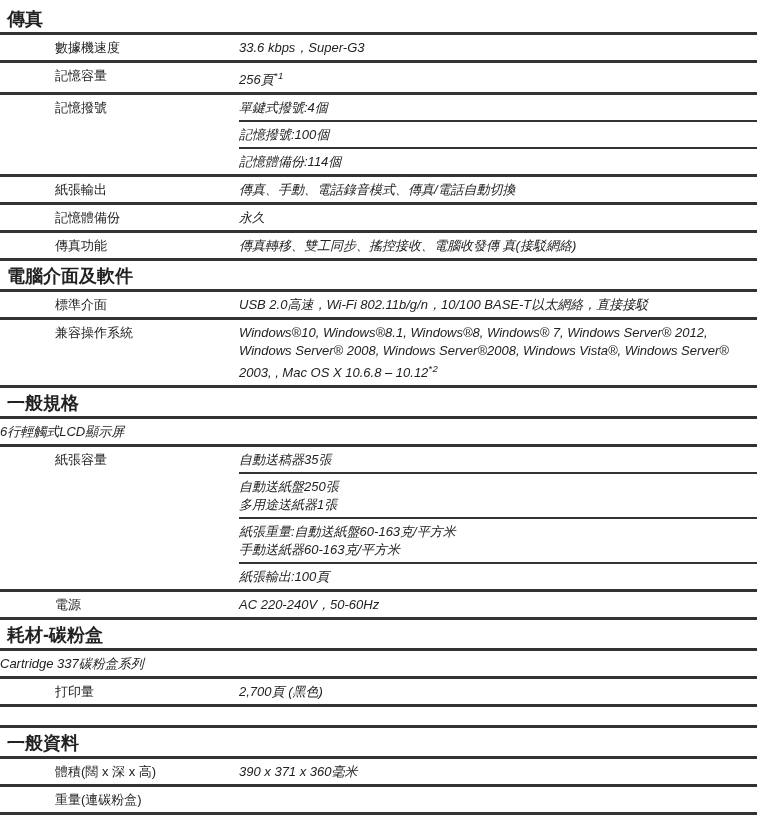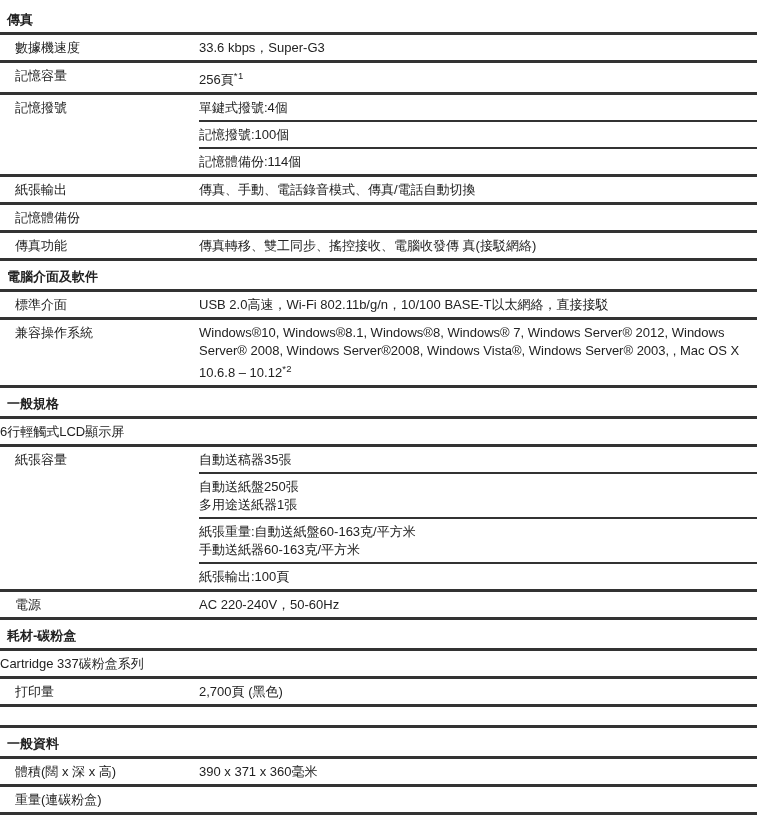--- a/index.html
+++ b/index.html
@@ -17,45 +17,47 @@
     font-size: 13px;
   }
   body { width: 765px; }
   .spec {
     width: 757px;
     padding-top: 4px;
   }
   section.section { display: block; }
   .sec-title {
     margin: 0;
-    font-size: 13px;
+    font-size: 18px;
     font-weight: bold;
     line-height: 15px;
     padding: 8px 8px 5px 7px;
     border-bottom: 3px solid var(--border);
   }
   section.gap-before {
     margin-top: 18px;
     border-top: 3px solid var(--border);
   }
   .row {
     display: flex;
     align-items: stretch;
     border-bottom: 3px solid var(--border);
   }
   .label {
     flex: 0 0 199px;
     padding: 4px 6px 3px 15px;
     line-height: 18px;
+    margin-left: 40px;
   }
   .cells {
     flex: 1;
     min-width: 0;
     display: flex;
     flex-direction: column;
+    font-style: italic;
   }
   .cell {
     padding: 4px 4px 3px 0;
     line-height: 18px;
     border-bottom: 2px solid var(--border);
   }
   .cell:last-child { border-bottom: 0; }
   .line { min-height: 18px; }
   sup {
     font-size: 9.5px;
@@ -102,20 +104,25 @@
       <div class="row">
         <div class="label">紙張輸出</div>
         <div class="cells">
           <div class="cell">
             <div class="line"><span>傳真、手動、電話錄音模式、傳真/電話自動切換</span></div>
           </div>
         </div>
       </div>
       <div class="row">
         <div class="label">記憶體備份</div>
+        <div class="cells">
+          <div class="cell">
+            <div class="line"><span>永久</span></div>
+          </div>
+        </div>
       </div>
       <div class="row">
         <div class="label">傳真功能</div>
         <div class="cells">
           <div class="cell">
             <div class="line"><span>傳真轉移、雙工同步、搖控接收、電腦收發傳 真(接駁網絡)</span></div>
           </div>
         </div>
       </div>
     </section>

